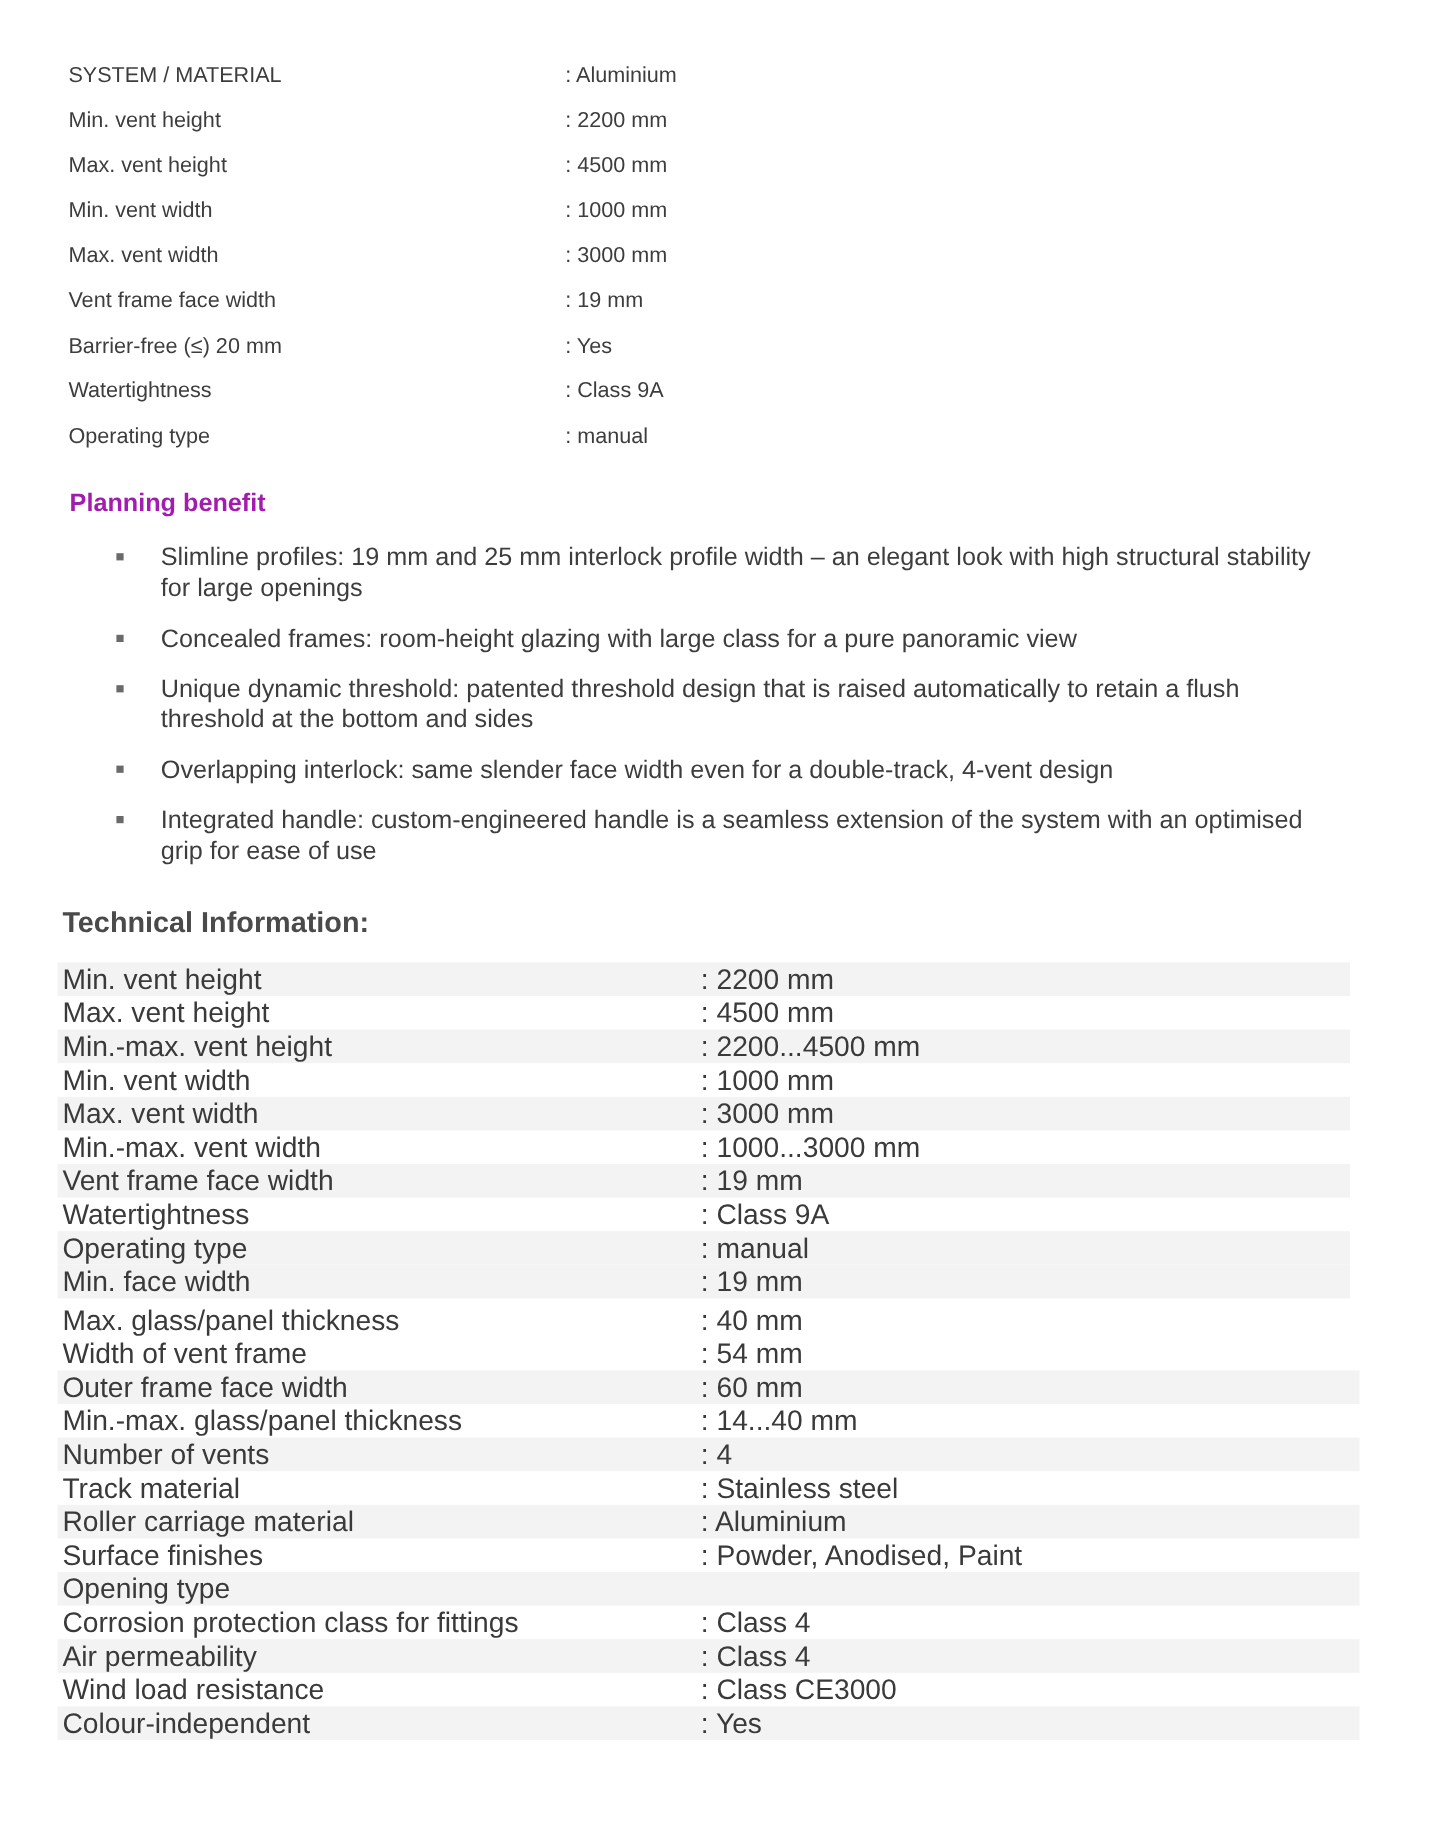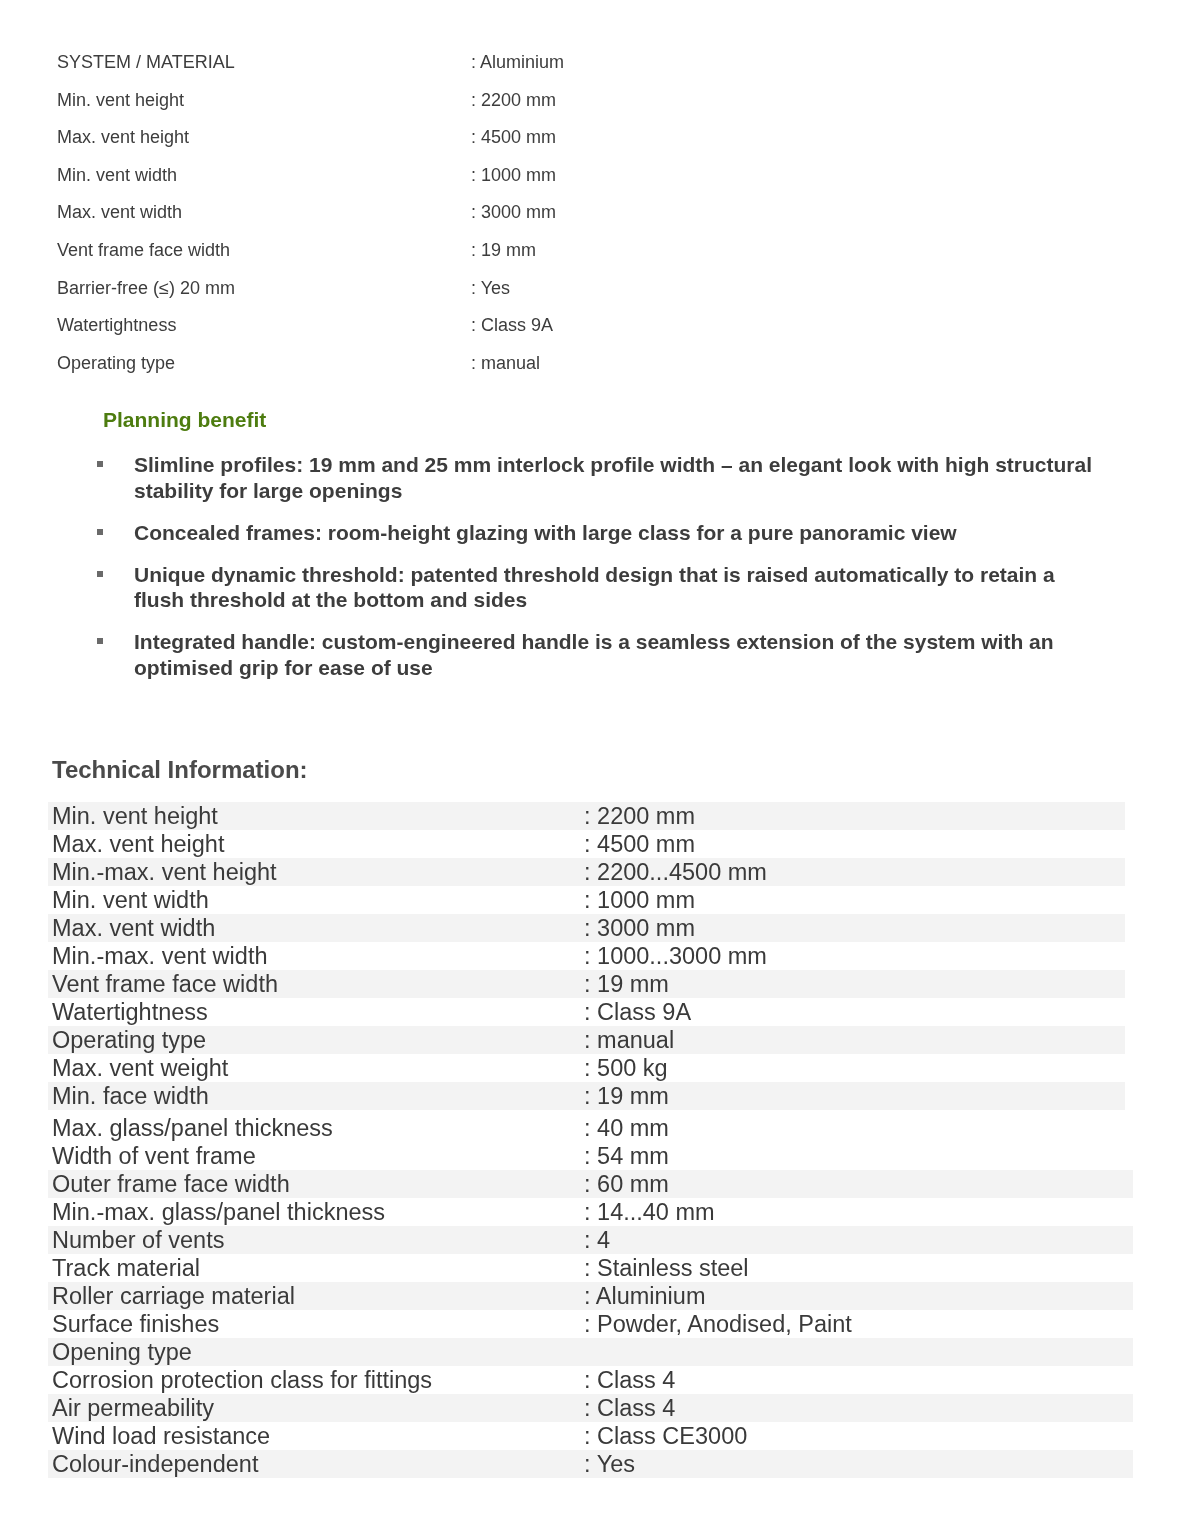--- a/index.html
+++ b/index.html
@@ -7,24 +7,24 @@
       width: 1200px; height: 1531px; position: relative; overflow: hidden;
       font-family: "Liberation Sans", sans-serif; color: #3d3d3d;
     }
     .spec-list { position: absolute; left: 57px; top: 48px; width: 700px; }
     .spec-row { position: relative; height: 37.6px; font-size: 18px; line-height: 28px; }
     .spec-label { position: absolute; left: 0; top: 0; text-align: right; }
     .spec-value { position: absolute; left: 414px; top: 0; }
 
     .planning-title {
       position: absolute; left: 58px; top: 408px;
-      font-size: 21px; font-weight: bold; color: #4d7c0f; margin-left: 45px;
+      font-size: 21px; font-weight: bold; color: #a21caf;
     }
     .benefits { position: absolute; left: 95px; top: 452px; width: 1010px; margin: 0; padding: 0; list-style: none; }
-    .benefit { position: relative; padding-left: 39px; font-size: 21px; line-height: 25.5px; color: #3d3d3d; margin-bottom: 16.5px; font-weight: bold; }
+    .benefit { position: relative; padding-left: 39px; font-size: 21px; line-height: 25.5px; color: #3d3d3d; margin-bottom: 16.5px; }
     .bullet {
       position: absolute; left: 2px; top: 9px; width: 6px; height: 6px; background: #6a6a6a;
     }
 
     .tech-title {
       position: absolute; left: 52px; top: 756px;
       font-size: 24px; font-weight: bold; color: #4a4a4a; text-align: center;
     }
     .tech-table { position: absolute; left: 48px; top: 802px; width: 1085px; }
     .tech-row { position: relative; height: 28px; font-size: 23.5px; line-height: 28px; color: #3a3a3a; }
@@ -74,20 +74,21 @@
       <span class="spec-label">Operating type</span>
       <span class="spec-value">: manual</span>
     </div>
 </div>
 
 <div class="planning-title">Planning benefit</div>
 <ul class="benefits">
   <li class="benefit"><span class="bullet"></span><span>Slimline profiles: 19 mm and 25 mm interlock profile width – an elegant look with high structural stability for large openings</span></li>
   <li class="benefit"><span class="bullet"></span><span>Concealed frames: room-height glazing with large class for a pure panoramic view</span></li>
   <li class="benefit"><span class="bullet"></span><span>Unique dynamic threshold: patented threshold design that is raised automatically to retain a flush threshold at the bottom and sides</span></li>
+  <li class="benefit"><span class="bullet"></span><span>Overlapping interlock: same slender face width even for a double-track, 4-vent design</span></li>
   <li class="benefit"><span class="bullet"></span><span>Integrated handle: custom-engineered handle is a seamless extension of the system with an optimised grip for ease of use</span></li>
 </ul>
 
 <div class="tech-title">Technical Information:</div>
 <div class="tech-table">
   <div class="tech-row striped narrow">
       <span class="tech-label">Min. vent height</span>
       <span class="tech-value">: 2200 mm</span>
     </div>
   <div class="tech-row narrow">
@@ -114,24 +115,20 @@
       <span class="tech-label">Vent frame face width</span>
       <span class="tech-value">: 19 mm</span>
     </div>
   <div class="tech-row narrow">
       <span class="tech-label">Watertightness</span>
       <span class="tech-value">: Class 9A</span>
     </div>
   <div class="tech-row striped narrow">
       <span class="tech-label">Operating type</span>
       <span class="tech-value">: manual</span>
-    </div>
-  <div class="tech-row narrow">
-      <span class="tech-label">Max. vent weight</span>
-      <span class="tech-value">: 500 kg</span>
     </div>
   <div class="tech-row striped narrow">
       <span class="tech-label">Min. face width</span>
       <span class="tech-value">: 19 mm</span>
     </div>
   <div class="tech-row gap">
       <span class="tech-label">Max. glass/panel thickness</span>
       <span class="tech-value">: 40 mm</span>
     </div>
   <div class="tech-row">

